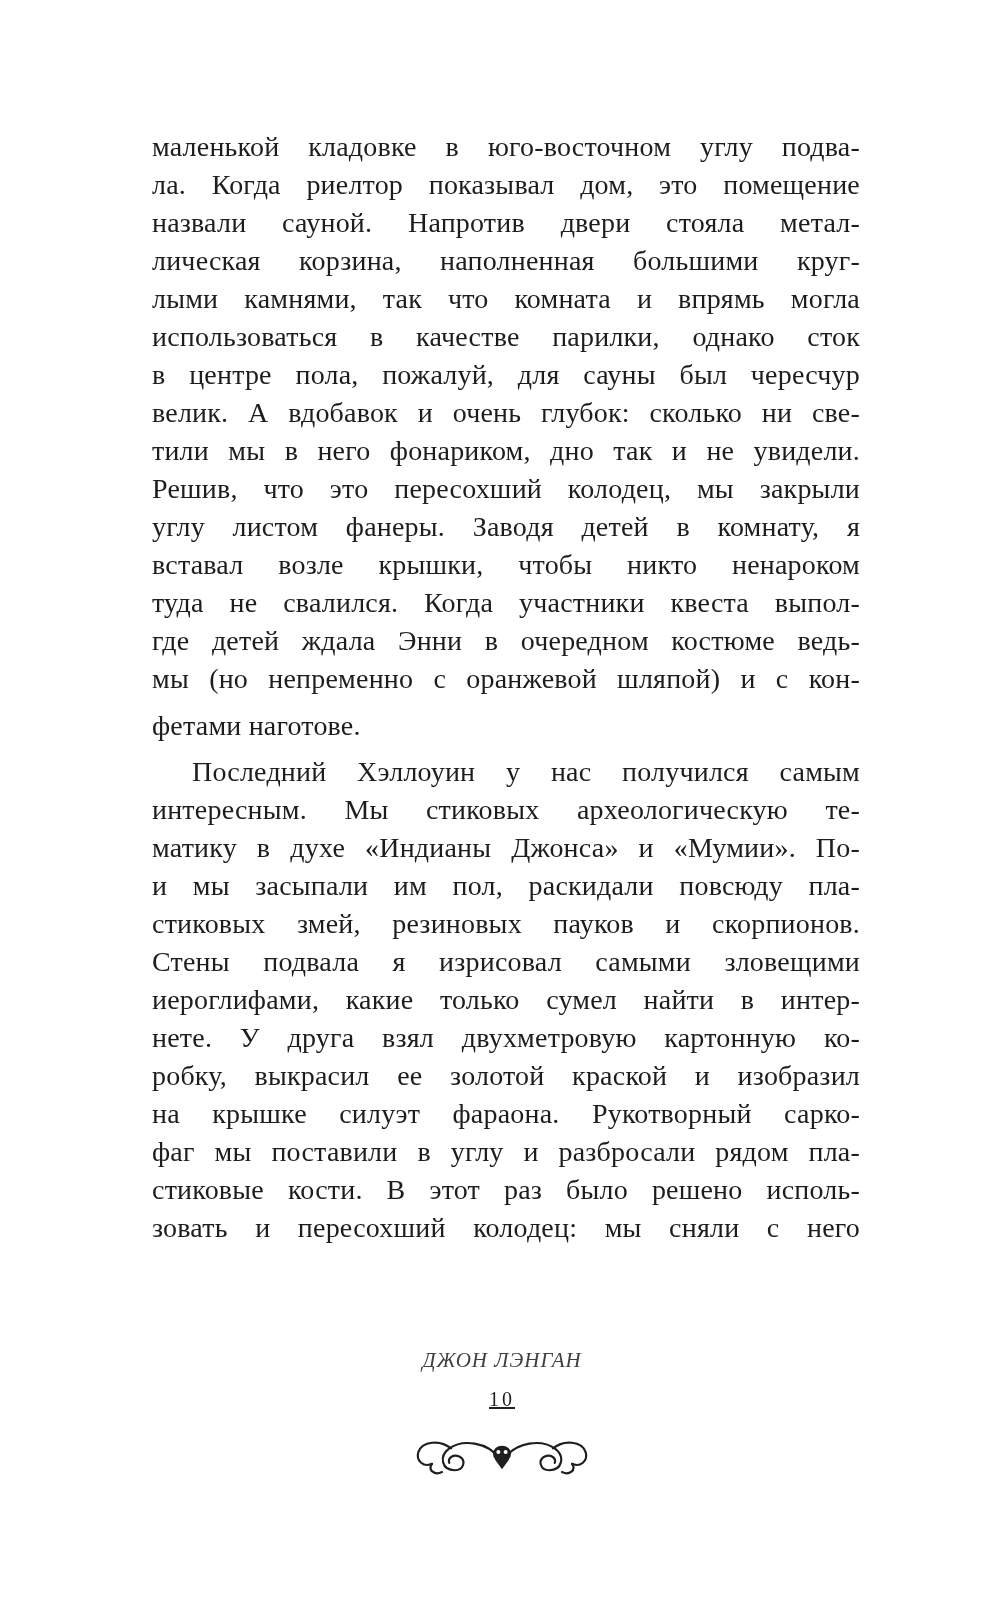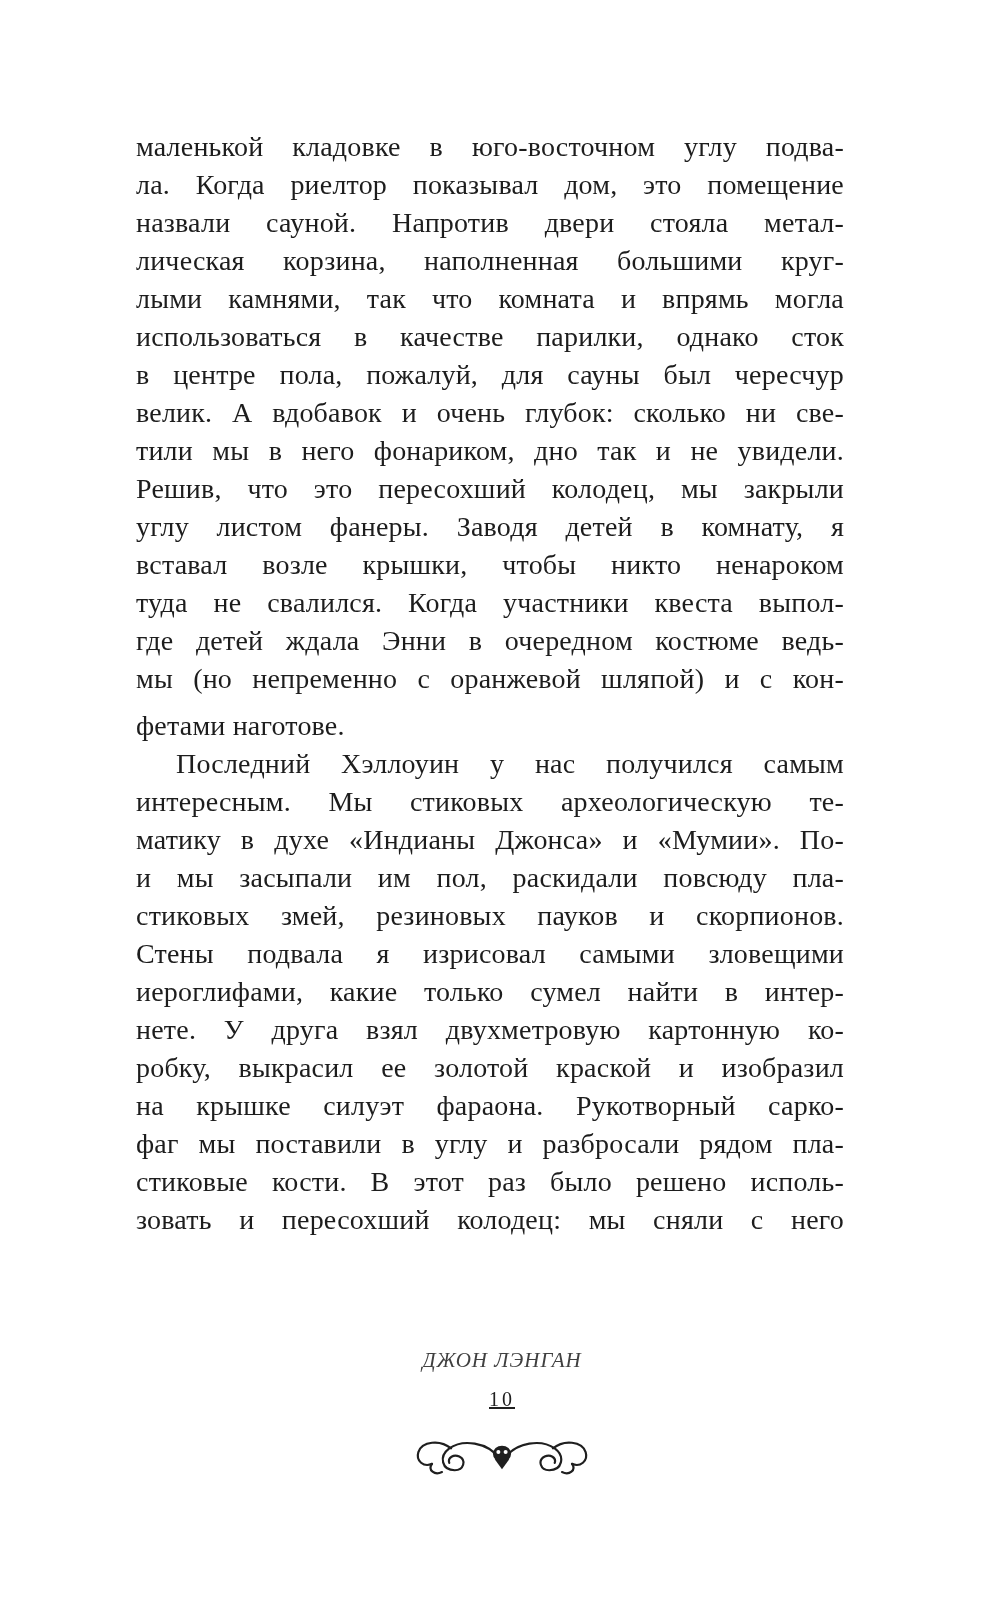--- a/index.html
+++ b/index.html
@@ -11,40 +11,41 @@
     position: relative;
     width: 1000px;
     height: 1616px;
     background: #ffffff;
     overflow: hidden;
     font-family: "Liberation Serif", "DejaVu Serif", serif;
     color: #1d1d1d;
   }
   .textblock {
     position: absolute;
-    left: 136px;
+    left: 152px;
     top: 128px;
     width: 708px;
     font-size: 28px;
     line-height: 38px;
     letter-spacing: 0.2px;
   }
   .para { margin: 0; }
   .line {
     text-align: justify;
     text-align-last: justify;
     white-space: normal;
   }
   .line.flush {
     text-align: left;
     text-align-last: left;
     margin-top: 9px;
   }
   .para.indent .line:first-child {
     text-indent: 40px;
+    margin-top: 8px;
   }
   .footer-author {
     position: absolute;
     left: 148px;
     width: 708px;
     top: 1348px;
     text-align: center;
     font-style: italic;
     font-size: 21px;
     letter-spacing: 1px;

